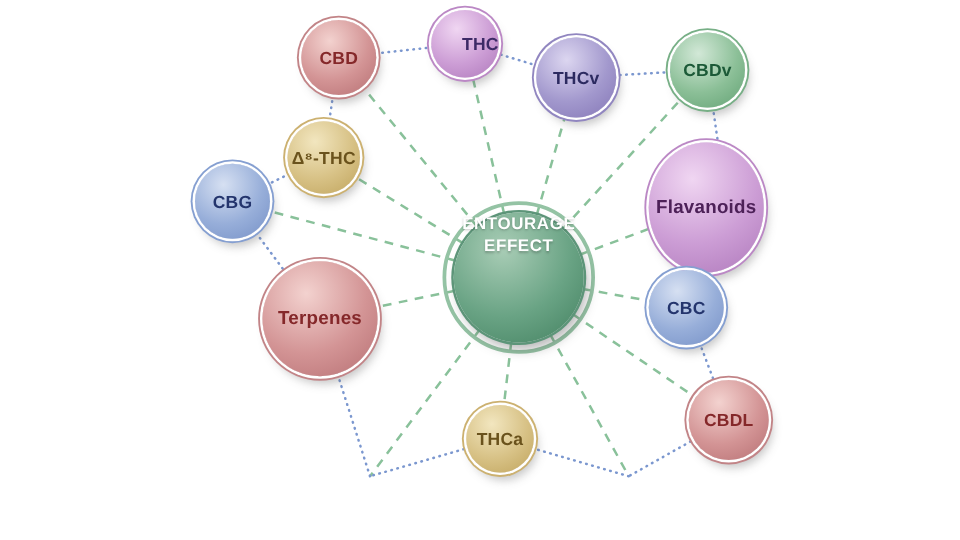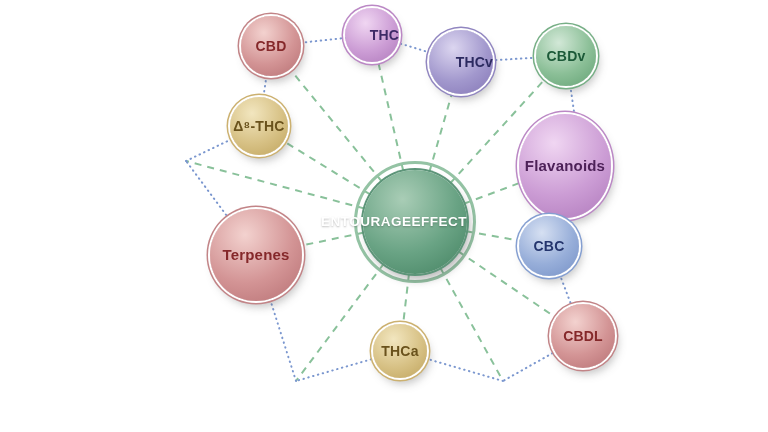--- a/index.html
+++ b/index.html
@@ -59,22 +59,23 @@
     z-index: 3;
     border-radius: 50%;
     display: flex;
     align-items: center;
     justify-content: center;
     box-sizing: border-box;
   }
   #center-circle {
     border-radius: 50%;
     display: flex;
+    flex-direction: column;
     align-items: center;
-    justify-content: flex-end;
+    justify-content: flex-start;
     text-align: center;
   }
   #center-circle .center-line {
     display: block;
     color: #ffffff;
     font-weight: bold;
     font-size: 13.5px;
     letter-spacing: 0.5px;
     line-height: 1.35;
     text-shadow: 0 1px 2px rgba(0,0,0,0.25);
@@ -114,41 +115,44 @@
       <line x1="259" y1="126" x2="271" y2="46" class="ring" stroke="#7b97cf"></line>
     </svg>
 
   <div id="nodes-layer">
       <div class="node" style="left: 241px; top: 16px; height: 60px; width: 60px; background: radial-gradient(circle at 38% 28%, rgb(243, 210, 207) 0%, rgb(211, 148, 149) 55%, rgb(182, 111, 114) 100%); box-shadow: rgb(255, 255, 255) 0px 0px 0px 2px, rgb(194, 132, 135) 0px 0px 0px 3.5px, rgba(90, 90, 90, 0.35) 3px 6px 8px;">
         <span class="node-label" style="color: rgb(133, 40, 42);">CBD</span>
       </div>
       <div class="node" style="left: 345px; top: 8px; height: 54px; width: 54px; background: radial-gradient(circle at 38% 28%, rgb(240, 214, 242) 0%, rgb(204, 157, 213) 55%, rgb(174, 120, 186) 100%); box-shadow: rgb(255, 255, 255) 0px 0px 0px 2px, rgb(187, 136, 197) 0px 0px 0px 3.5px, rgba(90, 90, 90, 0.35) 3px 6px 8px; justify-content: flex-end;">
         <span class="node-label" style="color: rgb(61, 42, 102);">THC</span>
       </div>
-      <div class="node" style="left: 429px; top: 30px; height: 64px; width: 64px; background: radial-gradient(circle at 38% 28%, rgb(220, 214, 240) 0%, rgb(162, 152, 205) 55%, rgb(131, 117, 181) 100%); box-shadow: rgb(255, 255, 255) 0px 0px 0px 2px, rgb(145, 134, 192) 0px 0px 0px 3.5px, rgba(90, 90, 90, 0.35) 3px 6px 8px; justify-content: flex-end;">
+      <div class="node" style="left: 429px; top: 30px; height: 64px; width: 64px; background: radial-gradient(circle at 38% 28%, rgb(220, 214, 240) 0%, rgb(162, 152, 205) 55%, rgb(131, 117, 181) 100%); box-shadow: rgb(255, 255, 255) 0px 0px 0px 2px, rgb(145, 134, 192) 0px 0px 0px 3.5px, rgba(90, 90, 90, 0.35) 3px 6px 8px;">
         <span class="node-label" style="color: rgb(44, 42, 96);">THCv</span>
       </div>
       <div class="node" style="left: 536px; top: 26px; height: 60px; width: 60px; background: radial-gradient(circle at 38% 28%, rgb(210, 232, 215) 0%, rgb(139, 191, 151) 55%, rgb(98, 161, 115) 100%); box-shadow: rgb(255, 255, 255) 0px 0px 0px 2px, rgb(119, 175, 134) 0px 0px 0px 3.5px, rgba(90, 90, 90, 0.35) 3px 6px 8px;">
         <span class="node-label" style="color: rgb(28, 90, 56);">CBDv</span>
       </div>
       <div class="node" style="left: 519px; top: 114px; height: 104px; width: 92px; background: radial-gradient(circle at 38% 28%, rgb(240, 214, 242) 0%, rgb(204, 157, 213) 55%, rgb(174, 120, 186) 100%); box-shadow: rgb(255, 255, 255) 0px 0px 0px 2px, rgb(187, 136, 197) 0px 0px 0px 3.5px, rgba(90, 90, 90, 0.35) 3px 6px 8px;">
         <span class="node-label big" style="color: rgb(77, 33, 88);">Flavanoids</span>
       </div>
       <div class="node" style="left: 519px; top: 216px; height: 60px; width: 60px; background: radial-gradient(circle at 38% 28%, rgb(214, 224, 242) 0%, rgb(151, 174, 217) 55%, rgb(117, 144, 198) 100%); box-shadow: rgb(255, 255, 255) 0px 0px 0px 2px, rgb(133, 159, 209) 0px 0px 0px 3.5px, rgba(90, 90, 90, 0.35) 3px 6px 8px;">
         <span class="node-label" style="color: rgb(36, 53, 109);">CBC</span>
       </div>
       <div class="node" style="left: 551px; top: 304px; height: 64px; width: 64px; background: radial-gradient(circle at 38% 28%, rgb(243, 210, 207) 0%, rgb(211, 148, 149) 55%, rgb(182, 111, 114) 100%); box-shadow: rgb(255, 255, 255) 0px 0px 0px 2px, rgb(194, 132, 135) 0px 0px 0px 3.5px, rgba(90, 90, 90, 0.35) 3px 6px 8px;">
         <span class="node-label" style="color: rgb(133, 40, 42);">CBDL</span>
       </div>
       <div class="node" style="left: 373px; top: 324px; height: 54px; width: 54px; background: radial-gradient(circle at 38% 28%, rgb(242, 230, 191) 0%, rgb(215, 193, 133) 55%, rgb(191, 163, 91) 100%); box-shadow: rgb(255, 255, 255) 0px 0px 0px 2px, rgb(204, 177, 112) 0px 0px 0px 3.5px, rgba(90, 90, 90, 0.35) 3px 6px 8px;">
         <span class="node-label" style="color: rgb(106, 82, 28);">THCa</span>
       </div>
       <div class="node" style="left: 210px; top: 209px; height: 92px; width: 92px; background: radial-gradient(circle at 38% 28%, rgb(243, 210, 207) 0%, rgb(211, 148, 149) 55%, rgb(182, 111, 114) 100%); box-shadow: rgb(255, 255, 255) 0px 0px 0px 2px, rgb(194, 132, 135) 0px 0px 0px 3.5px, rgba(90, 90, 90, 0.35) 3px 6px 8px;">
         <span class="node-label big" style="color: rgb(133, 40, 42);">Terpenes</span>
       </div>
+      <div class="node" style="left: 156px; top: 131px; height: 60px; width: 60px; background: radial-gradient(circle at 38% 28%, rgb(214, 224, 242) 0%, rgb(151, 174, 217) 55%, rgb(117, 144, 198) 100%); box-shadow: rgb(255, 255, 255) 0px 0px 0px 2px, rgb(133, 159, 209) 0px 0px 0px 3.5px, rgba(90, 90, 90, 0.35) 3px 6px 8px;">
+        <span class="node-label" style="color: rgb(36, 53, 109);">CBG</span>
+      </div>
       <div class="node" style="left: 230px; top: 97px; height: 58px; width: 58px; background: radial-gradient(circle at 38% 28%, rgb(242, 230, 191) 0%, rgb(215, 193, 133) 55%, rgb(191, 163, 91) 100%); box-shadow: rgb(255, 255, 255) 0px 0px 0px 2px, rgb(204, 177, 112) 0px 0px 0px 3.5px, rgba(90, 90, 90, 0.35) 3px 6px 8px;">
         <span class="node-label" style="color: rgb(106, 82, 28);">Δ⁸-THC</span>
       </div>
     </div>
 
   <div id="center-node" style="left: 354px; top: 161px; height: 122px; width: 122px; border: 3px solid rgb(148, 195, 164);">
     <div id="center-circle" style="height: 104px; width: 104px; background: radial-gradient(circle at 38% 28%, rgb(169, 205, 182) 0%, rgb(105, 163, 132) 55%, rgb(66, 128, 95) 100%); box-shadow: rgb(93, 149, 121) 0px 0px 0px 2px, rgba(80, 80, 80, 0.4) 3px 6px 9px;">
       <span class="center-line">ENTOURAGE</span>
       <span class="center-line">EFFECT</span>
     </div>

